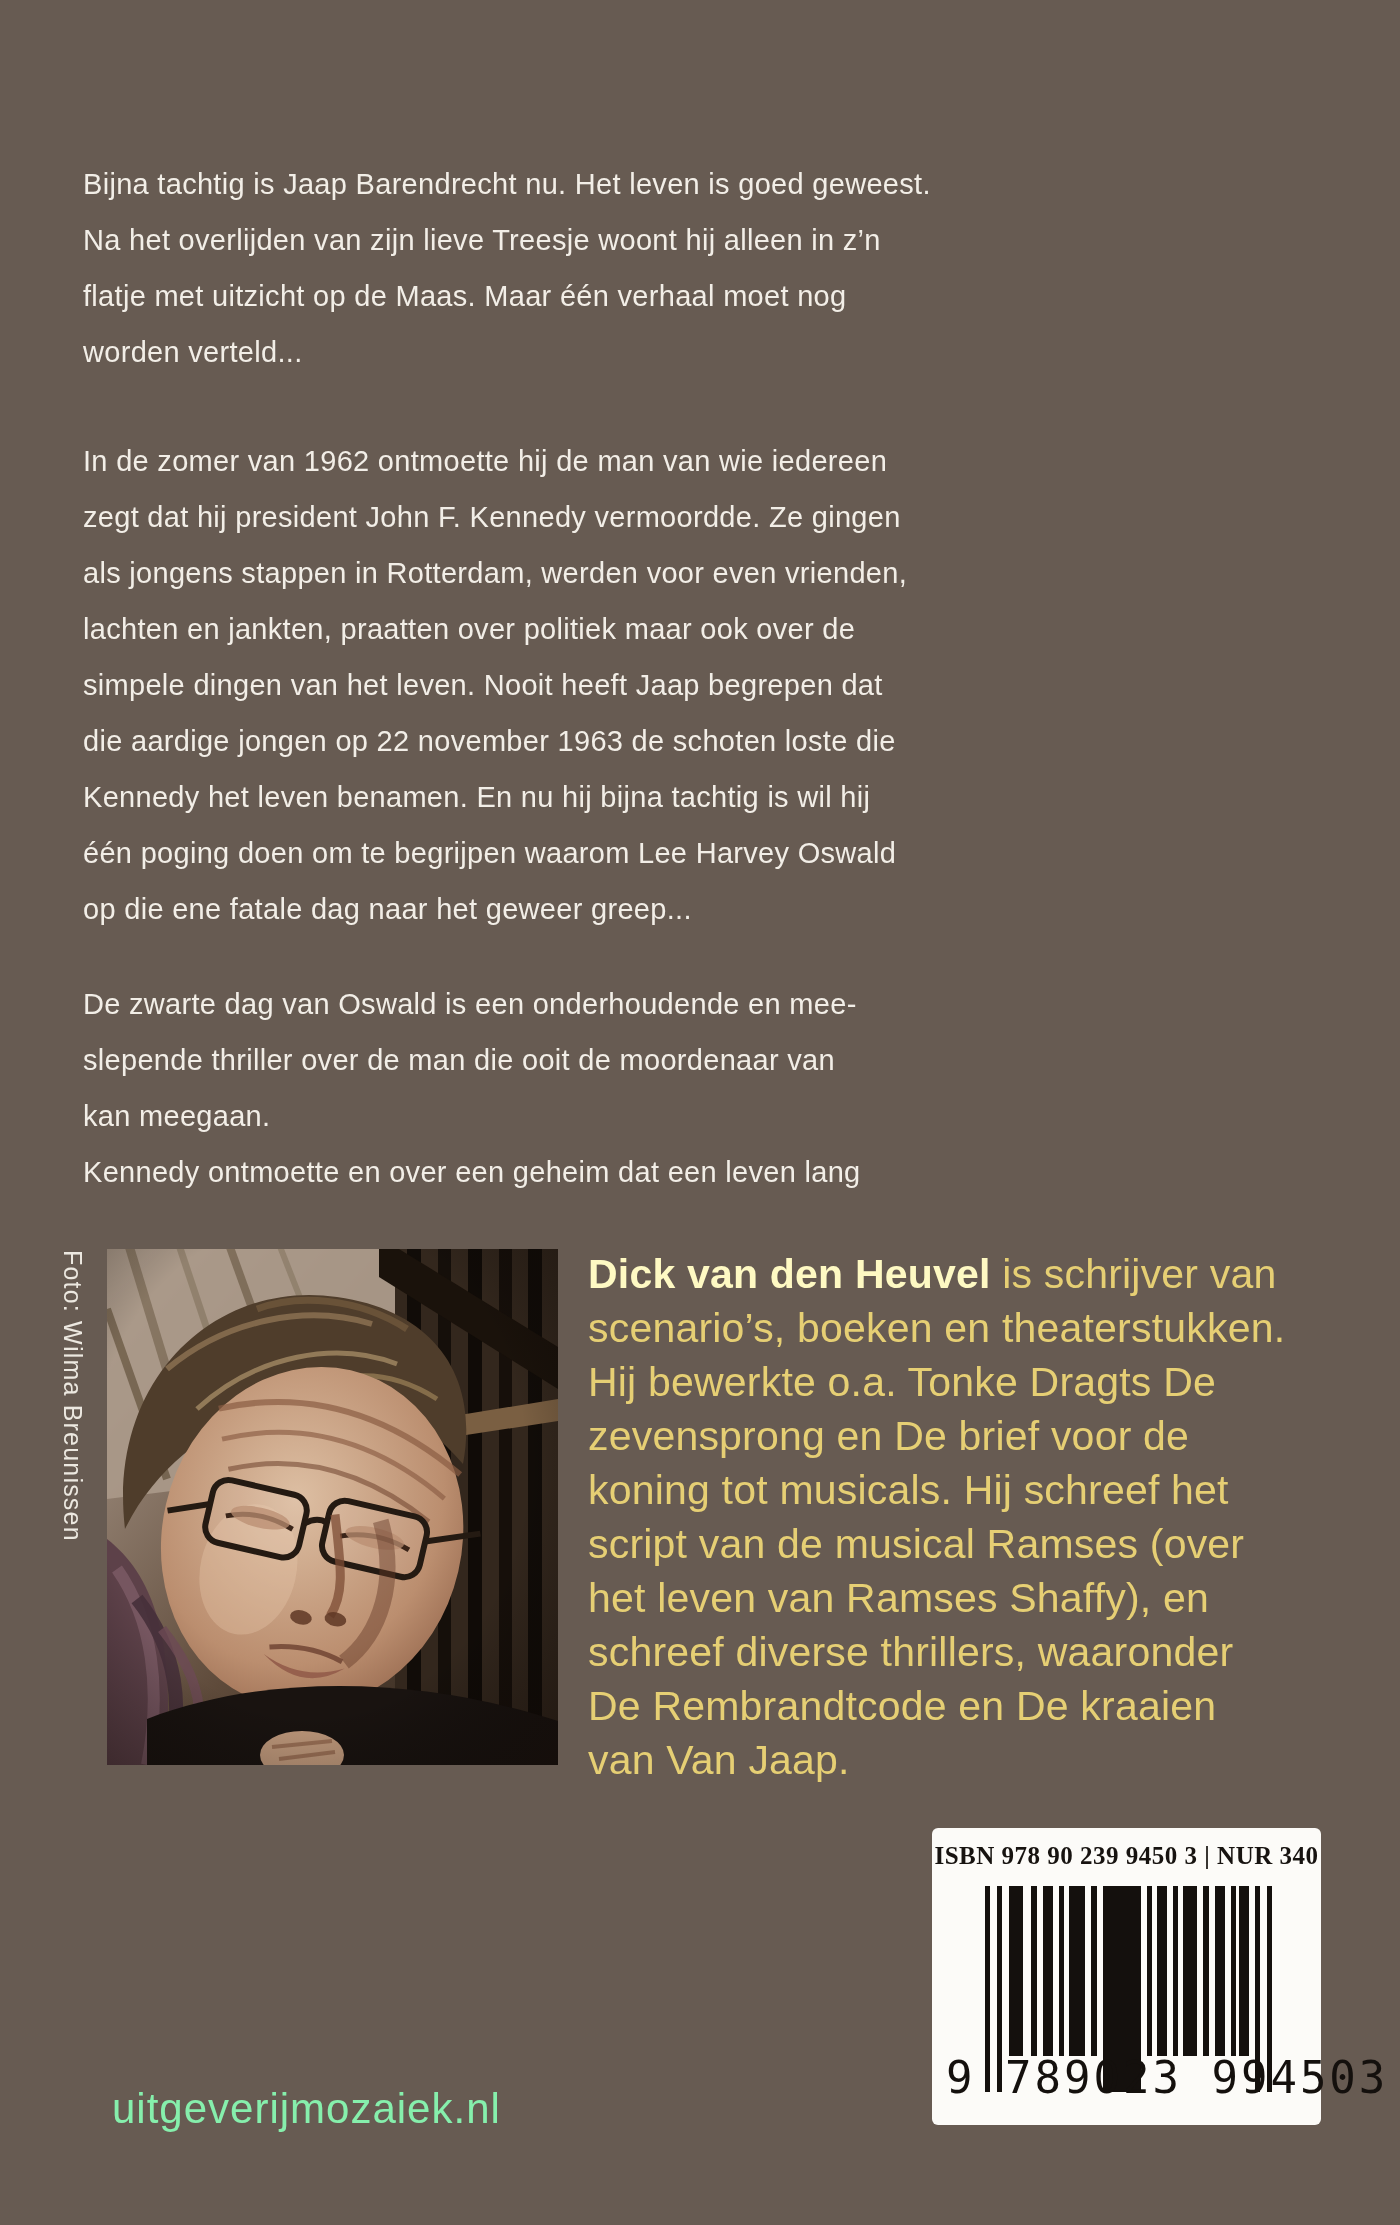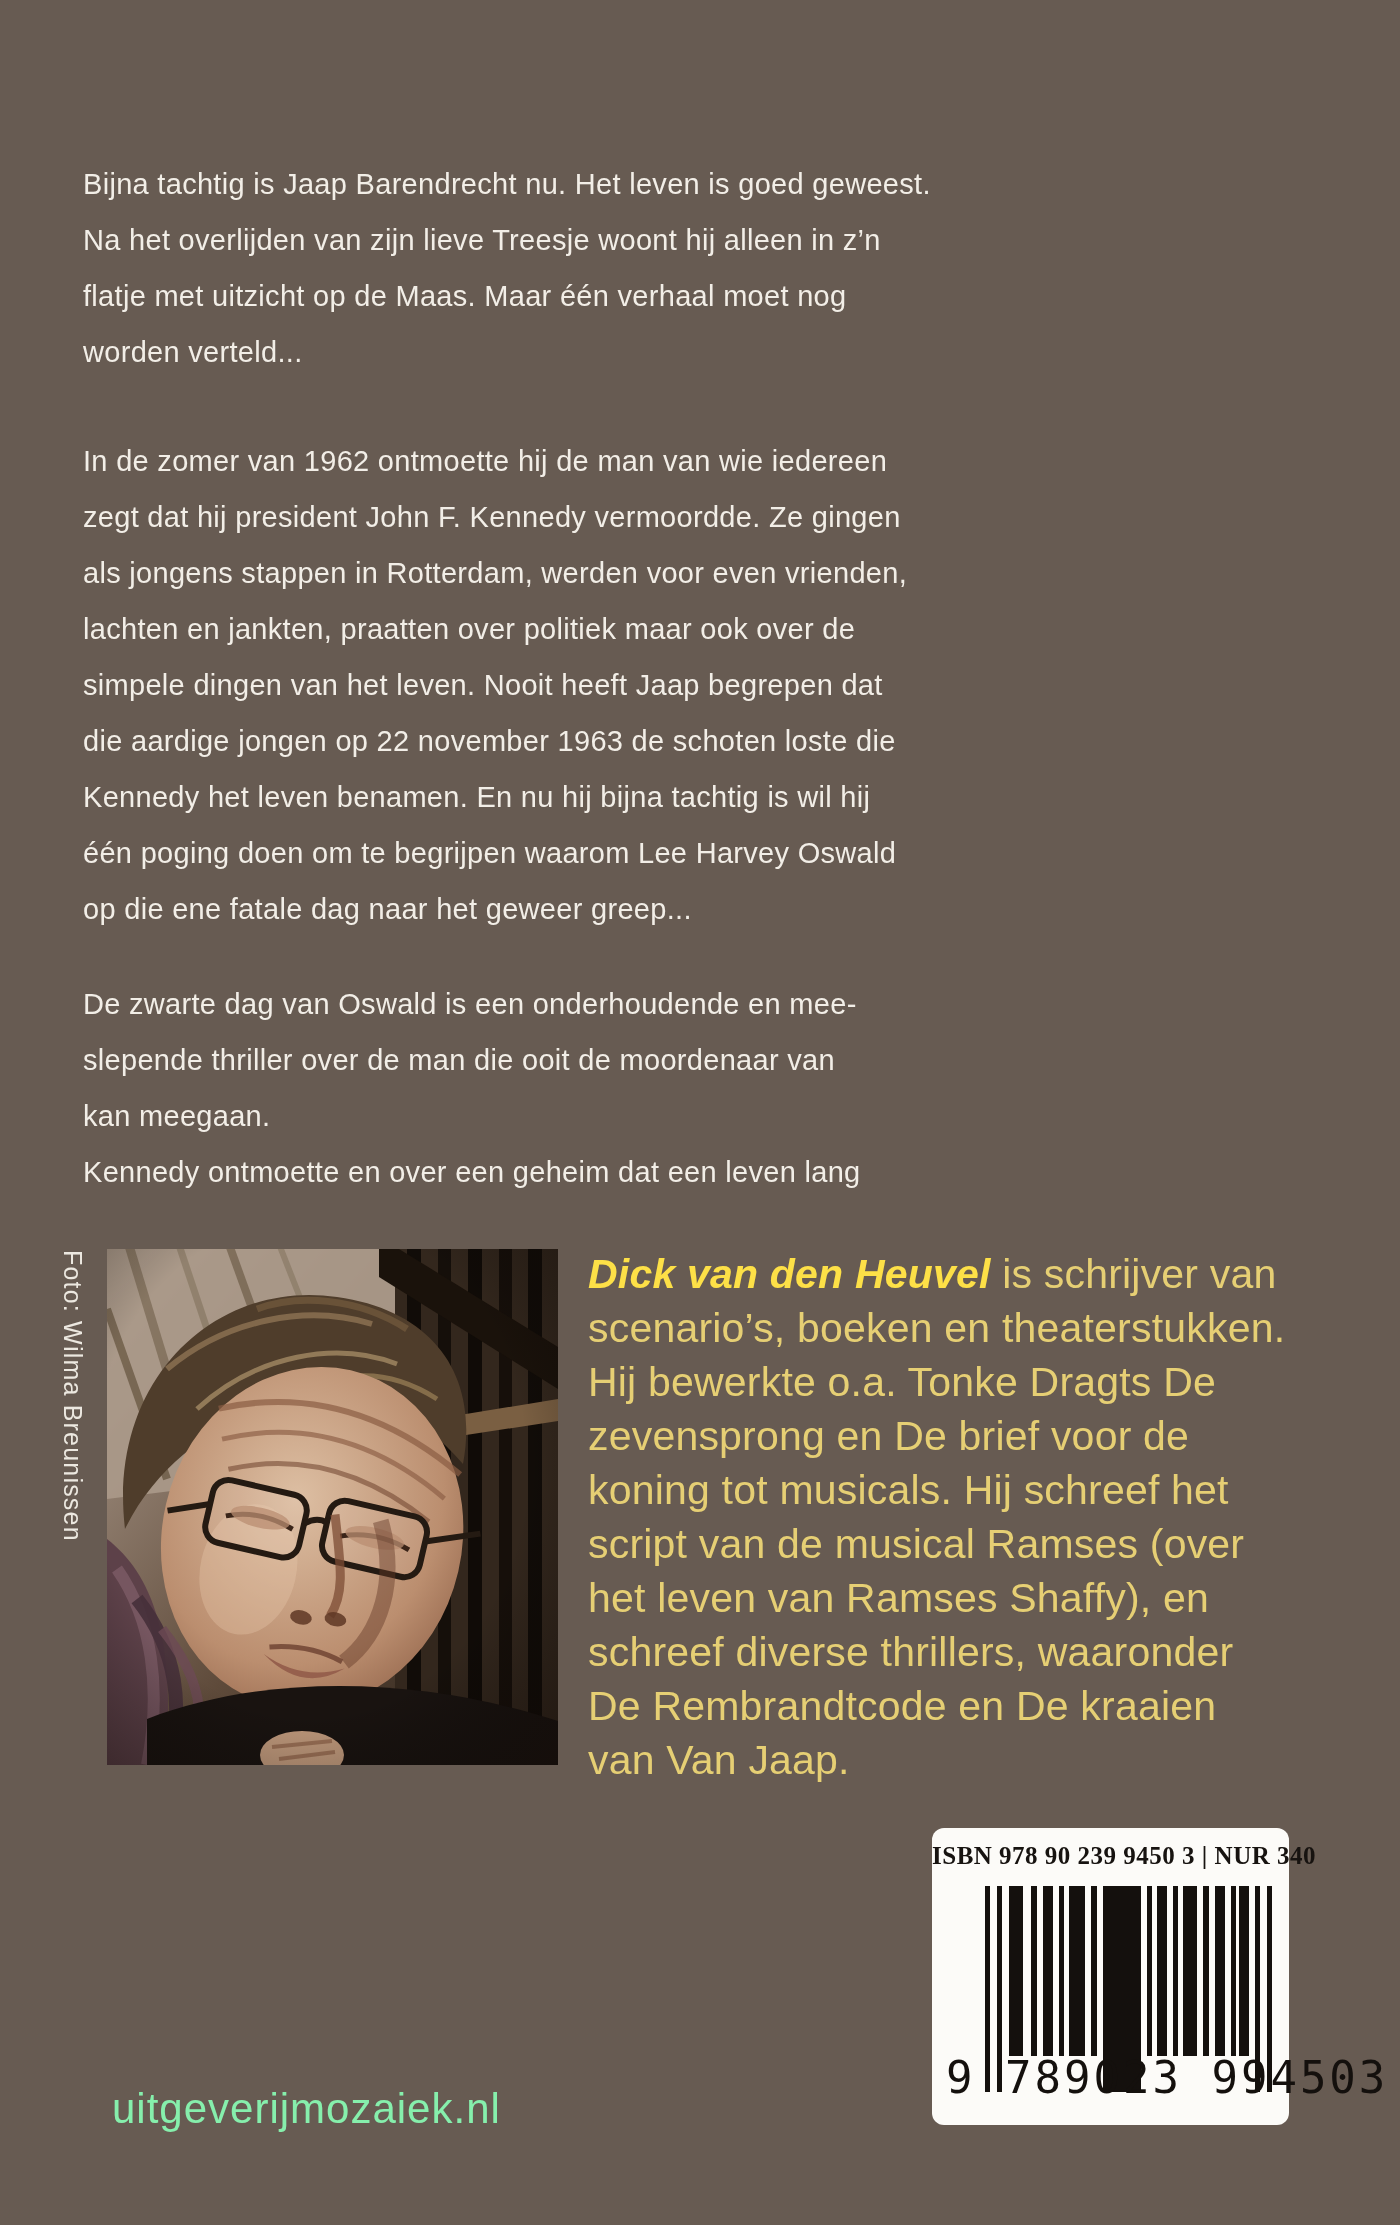--- a/index.html
+++ b/index.html
@@ -12,30 +12,30 @@
     position:absolute; left:83px; color:#f2eee7;
     font-size:29px; line-height:56px; letter-spacing:.3px;
   }
   .tline { white-space:nowrap; }
   .tline .seg-i { }
   .tline .seg-b { font-weight:bold; }
   .bio-text {
     position:absolute; left:588px; top:1247px; color:#e6cf74;
     font-size:41px; line-height:54px; letter-spacing:.2px;
   }
-  .bio-text .seg-b { color:#fde047;font-style:italic; }
+  .bio-text .seg-b { color:#fef9c3; }
   .photo-caption {
     position:absolute; left:58px; top:1250px;
     writing-mode:vertical-rl; text-orientation:mixed;
     color:#ece8e0; font-size:25px; letter-spacing:1.2px; white-space:nowrap;
   }
   .author-photo { position:absolute; left:107px; top:1249px; width:451px; height:516px; }
   .isbn-box {
     position:absolute; left:932px; top:1828px; width:357px; height:297px;
-    background:#fcfbf8; border-radius:12px;
+    background:#fcfbf8; border-radius:6px;padding-left:32px;
   }
   .isbn-line {
     position:absolute; left:0; top:14px; width:100%;
     text-align:center; color:#171310;
     font-family:"Liberation Serif", serif;
     font-size:25px; letter-spacing:.5px; font-weight:bold;
     font-variant:small-caps; white-space:nowrap;
   }
   .barcode-svg { position:absolute; left:43px; top:58px; }
   .barcode-digits {

